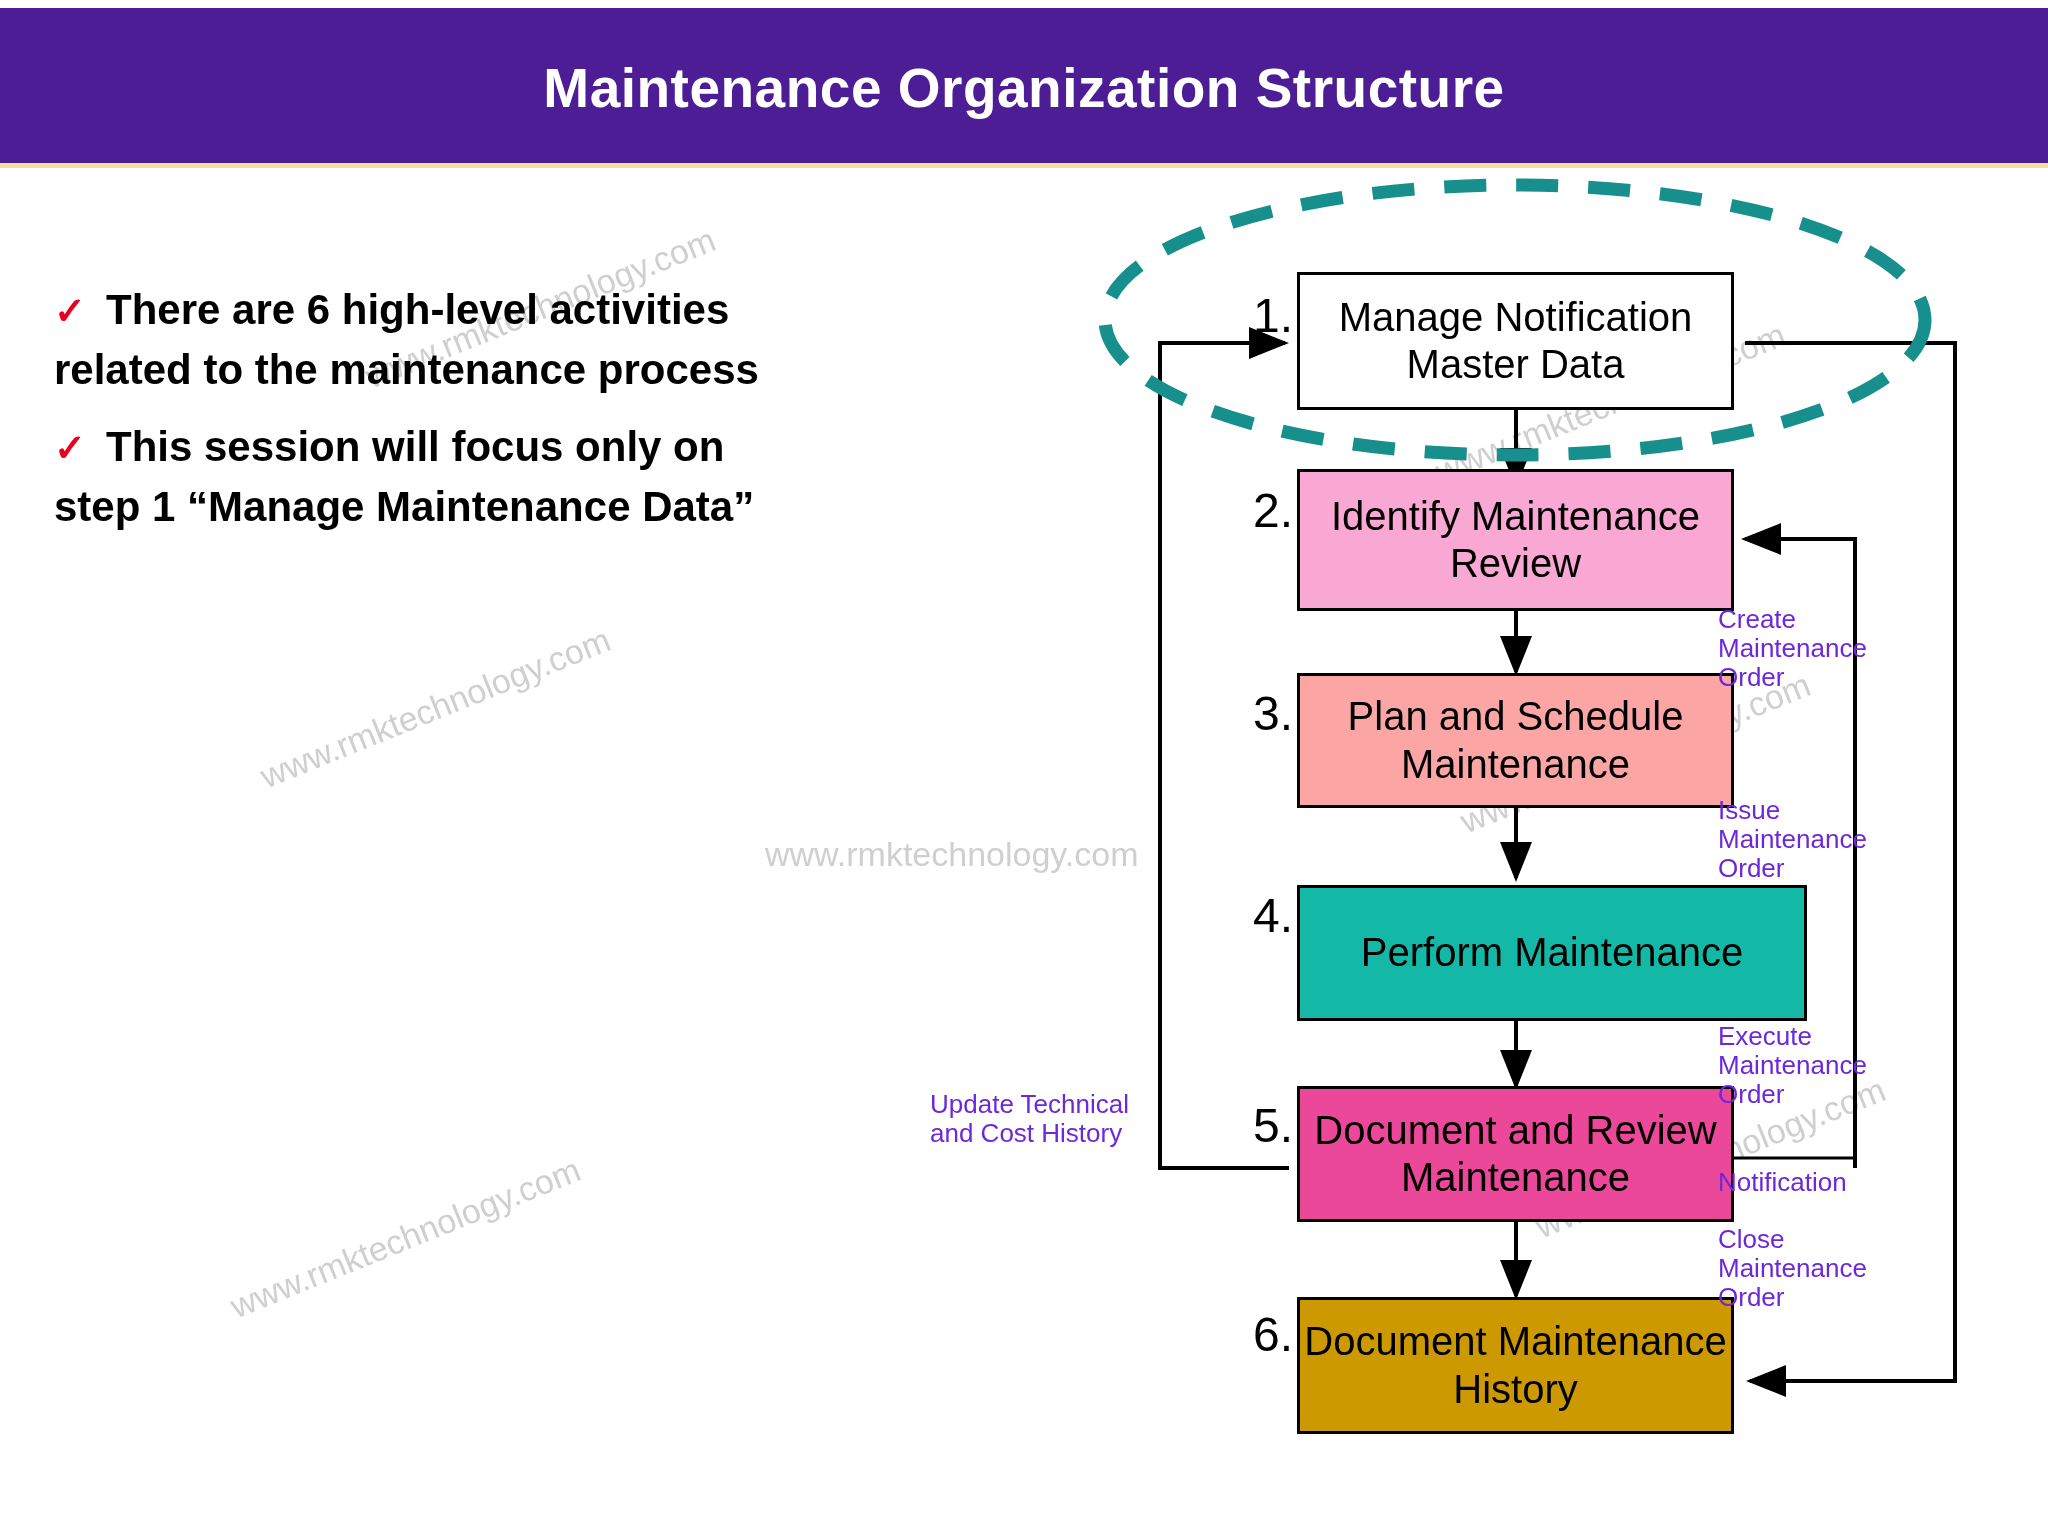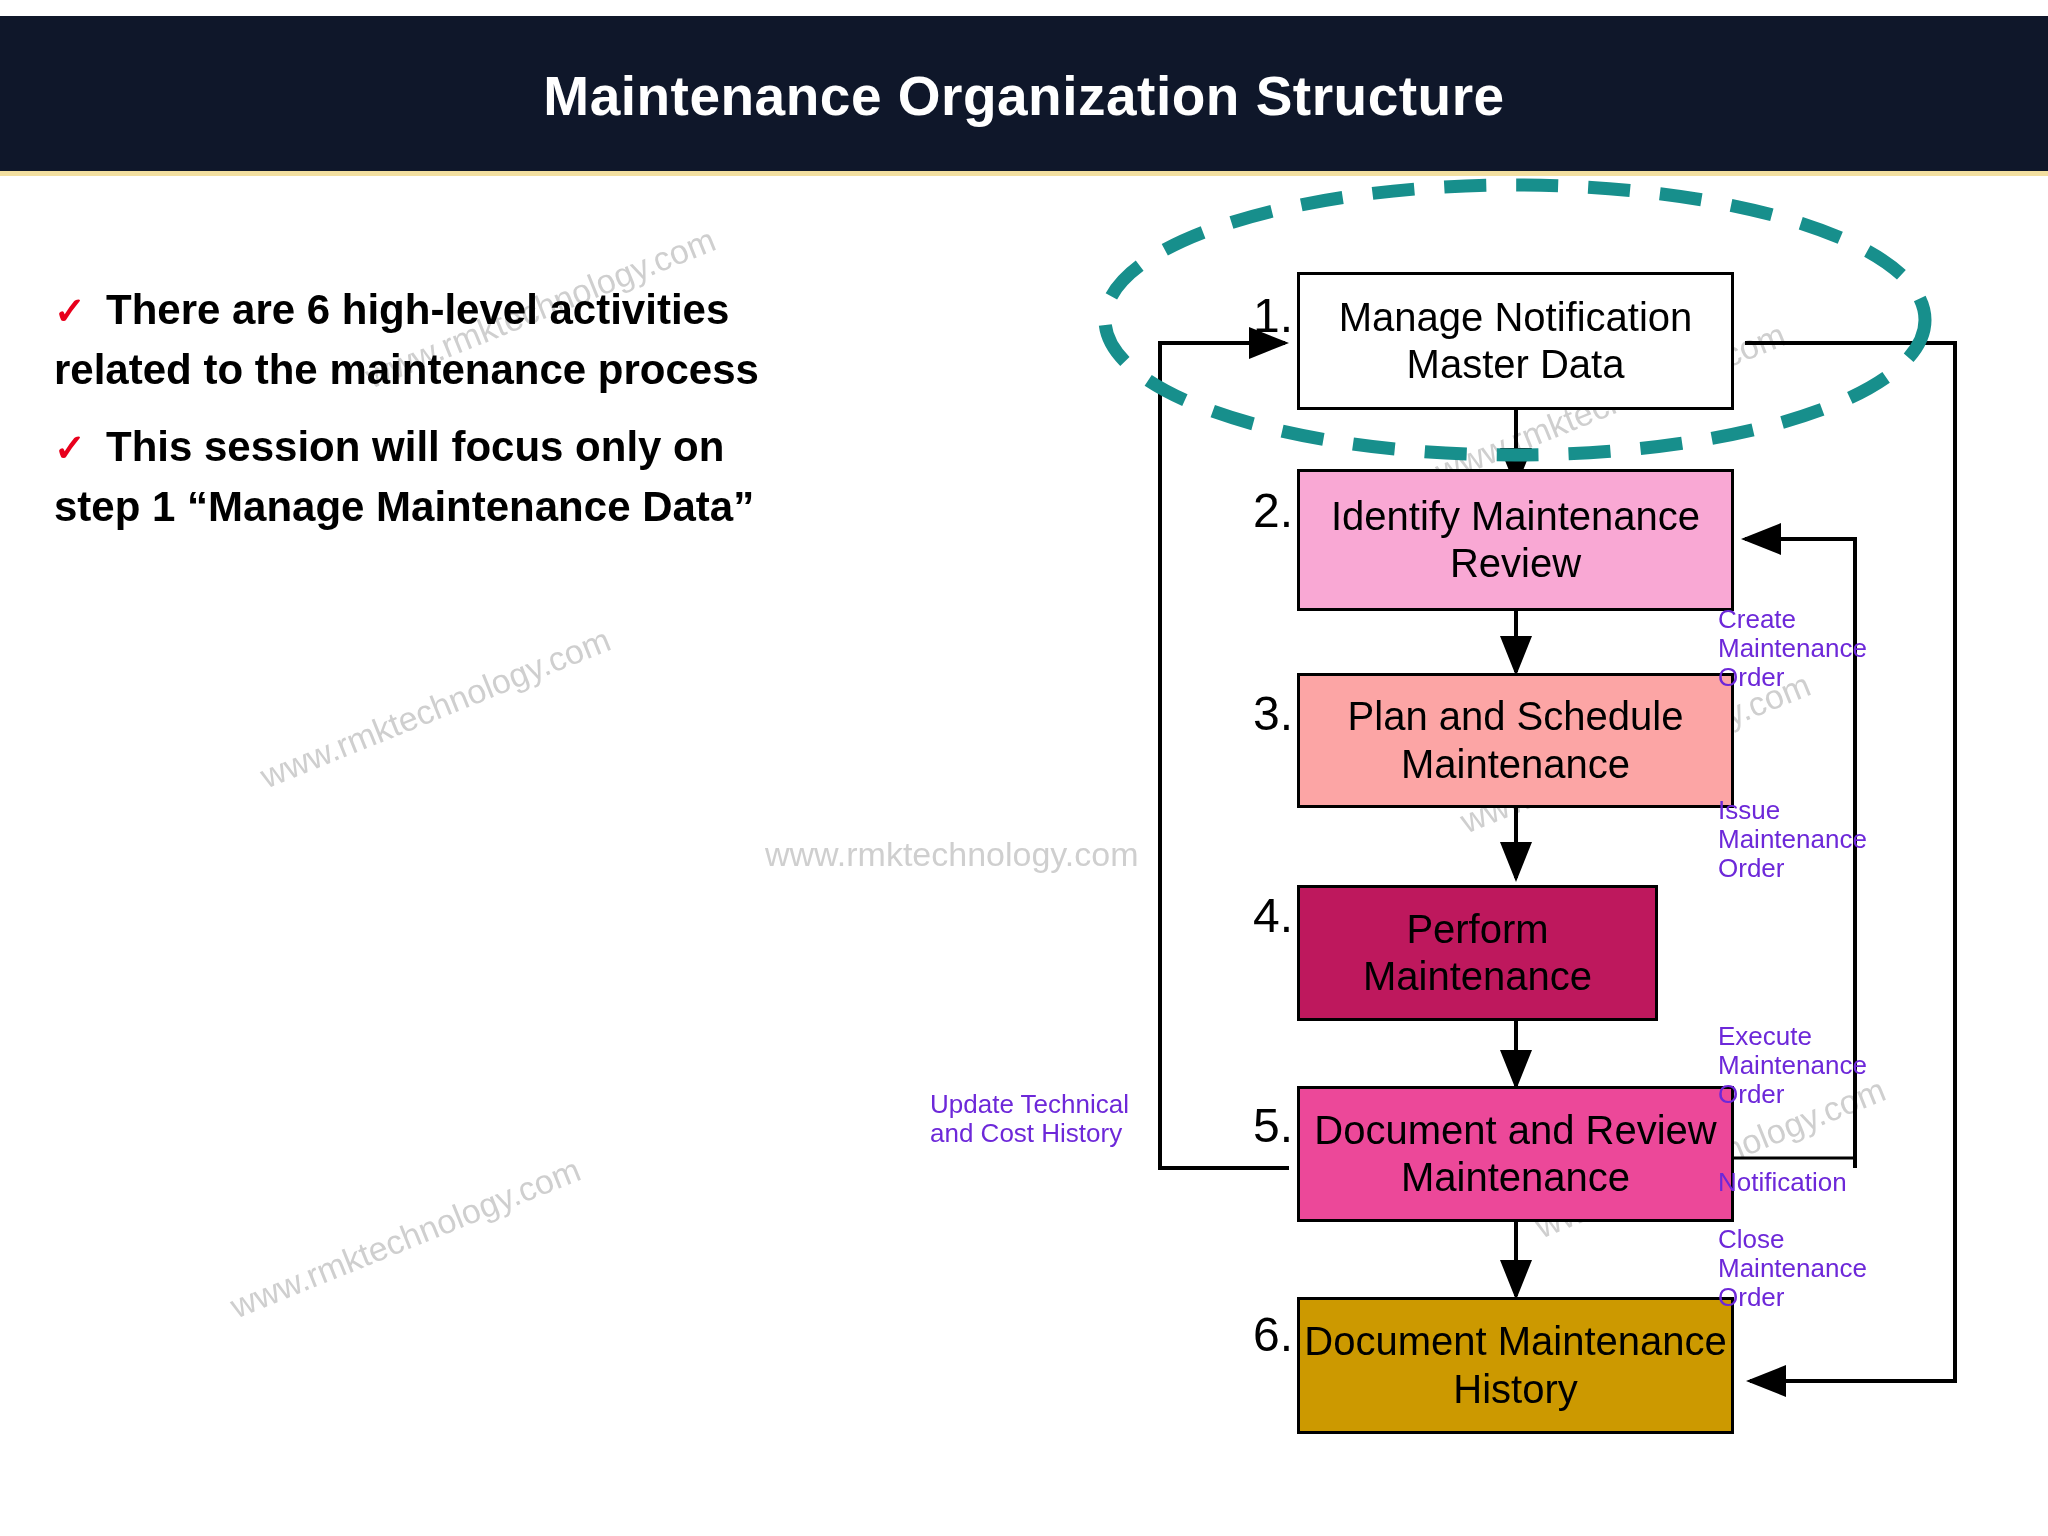--- a/index.html
+++ b/index.html
@@ -11,23 +11,23 @@
     width: 2048px;
     height: 1536px;
     position: relative;
     overflow: hidden;
     font-family: "Liberation Sans", sans-serif;
   }
 
   
   #header-bar {
     position: absolute;
-    left: 0; top: 16px;
+    left: 0; top: 8px;
     width: 2048px; height: 160px;
-    background: #0f172a;
+    background: #4c1d95;
     border-bottom: 5px solid #F2DFA0;
     box-sizing: border-box;
   }
   #header-title {
     position: absolute;
     left: 0; right: 0;
     top: 48px;
     text-align: center;
     color: #ffffff;
     font-size: 55px;
@@ -186,21 +186,21 @@
 
 <div class="node-num" style="left:1253px; top:686px;">3.</div>
 <div class="node" style="left:1297px; top:673px; width:437px; height:135px; background:#fca5a5;">
   <div>
     <div>Plan and Schedule</div>
     <div>Maintenance</div>
   </div>
 </div>
 
 <div class="node-num" style="left:1253px; top:888px;">4.</div>
-<div class="node" style="left:1297px; top:885px; width:361px; height:136px; background:#be185d;">
+<div class="node" style="left:1297px; top:885px; width:510px; height:136px; background:#14b8a6;">
   <div>
     <div>Perform Maintenance</div>
   </div>
 </div>
 
 <div class="node-num" style="left:1253px; top:1098px;">5.</div>
 <div class="node" style="left:1297px; top:1086px; width:437px; height:136px; background:#ec4899;">
   <div>
     <div>Document and Review</div>
     <div>Maintenance</div>

